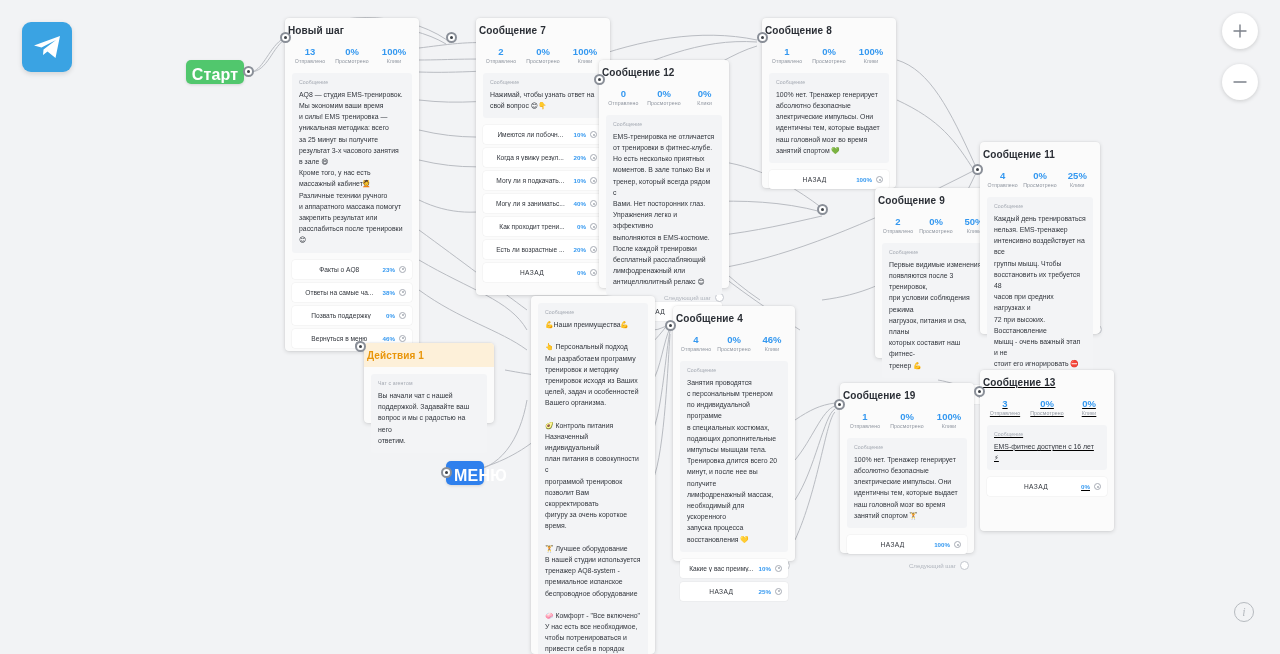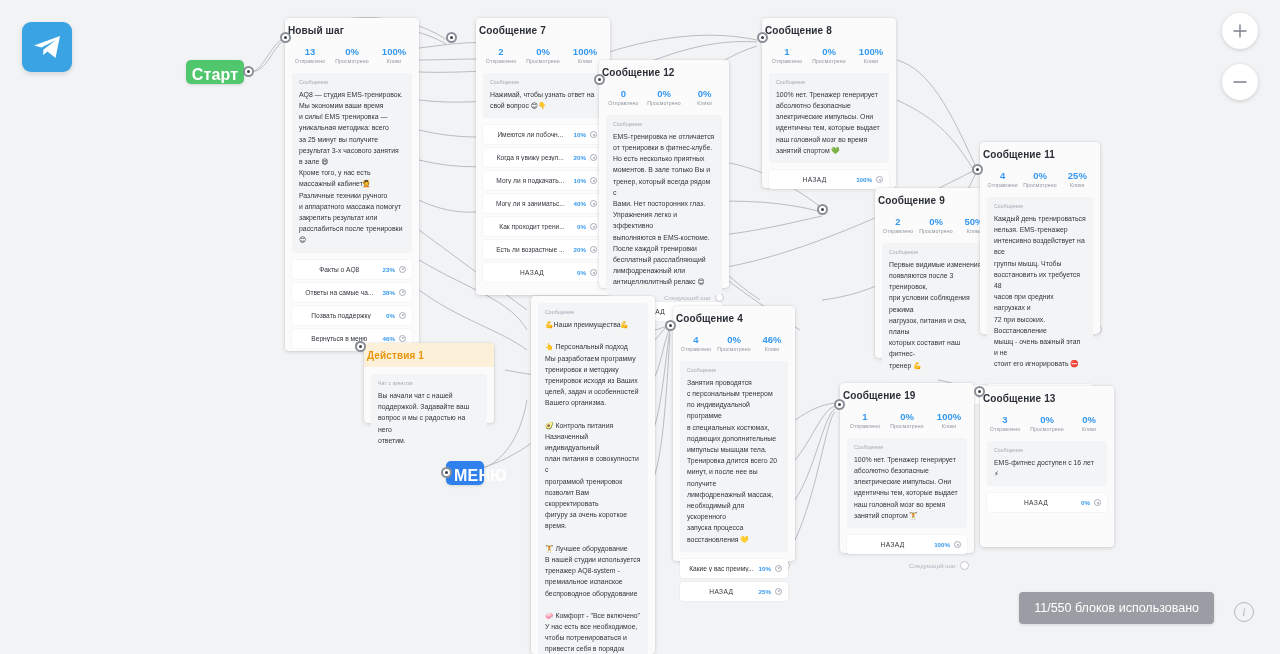--- a/index.html
+++ b/index.html
@@ -591,21 +591,21 @@
         <span class="btn-pct">100%</span>
         <span class="btn-dot"></span>
       </div>
   </div>
   <div class="port" style="left:834px; top:399px;"></div>
   <div class="next-step" style="position:absolute; left:885px; top:558px; width:90px;">
     <span>Следующий шаг</span>
     <span class="next-dot"></span>
   </div>
 
-  <div class="node" style="left:980px; top:386px; width:134px; height:161px;">
+  <div class="node" style="left:980px; top:370px; width:134px; height:161px;text-decoration:underline;">
     <div class="node-title">Сообщение 13</div>
     <div class="stats">
       <div class="stat">
           <div class="stat-v">3</div>
           <div class="stat-l">Отправлено</div>
         </div>
       <div class="stat">
           <div class="stat-v">0%</div>
           <div class="stat-l">Просмотрено</div>
         </div>
@@ -635,18 +635,15 @@
     <svg width="16" height="16" viewBox="0 0 16 16">
       <path d="M8 2 V14 M2 8 H14" stroke="#7c818a" stroke-width="1.4" stroke-linecap="round"></path>
     </svg>
   </div>
   <div class="zoomctl minus">
     <svg width="16" height="16" viewBox="0 0 16 16">
       <path d="M2 8 H14" stroke="#7c818a" stroke-width="1.4" stroke-linecap="round"></path>
     </svg>
   </div>
 
-  <div class="statusbar">
-    <span>11/550 блоков использовано</span>
-  </div>
   <div class="info-icon">i</div>
 
 </div>
 
 </body></html>

